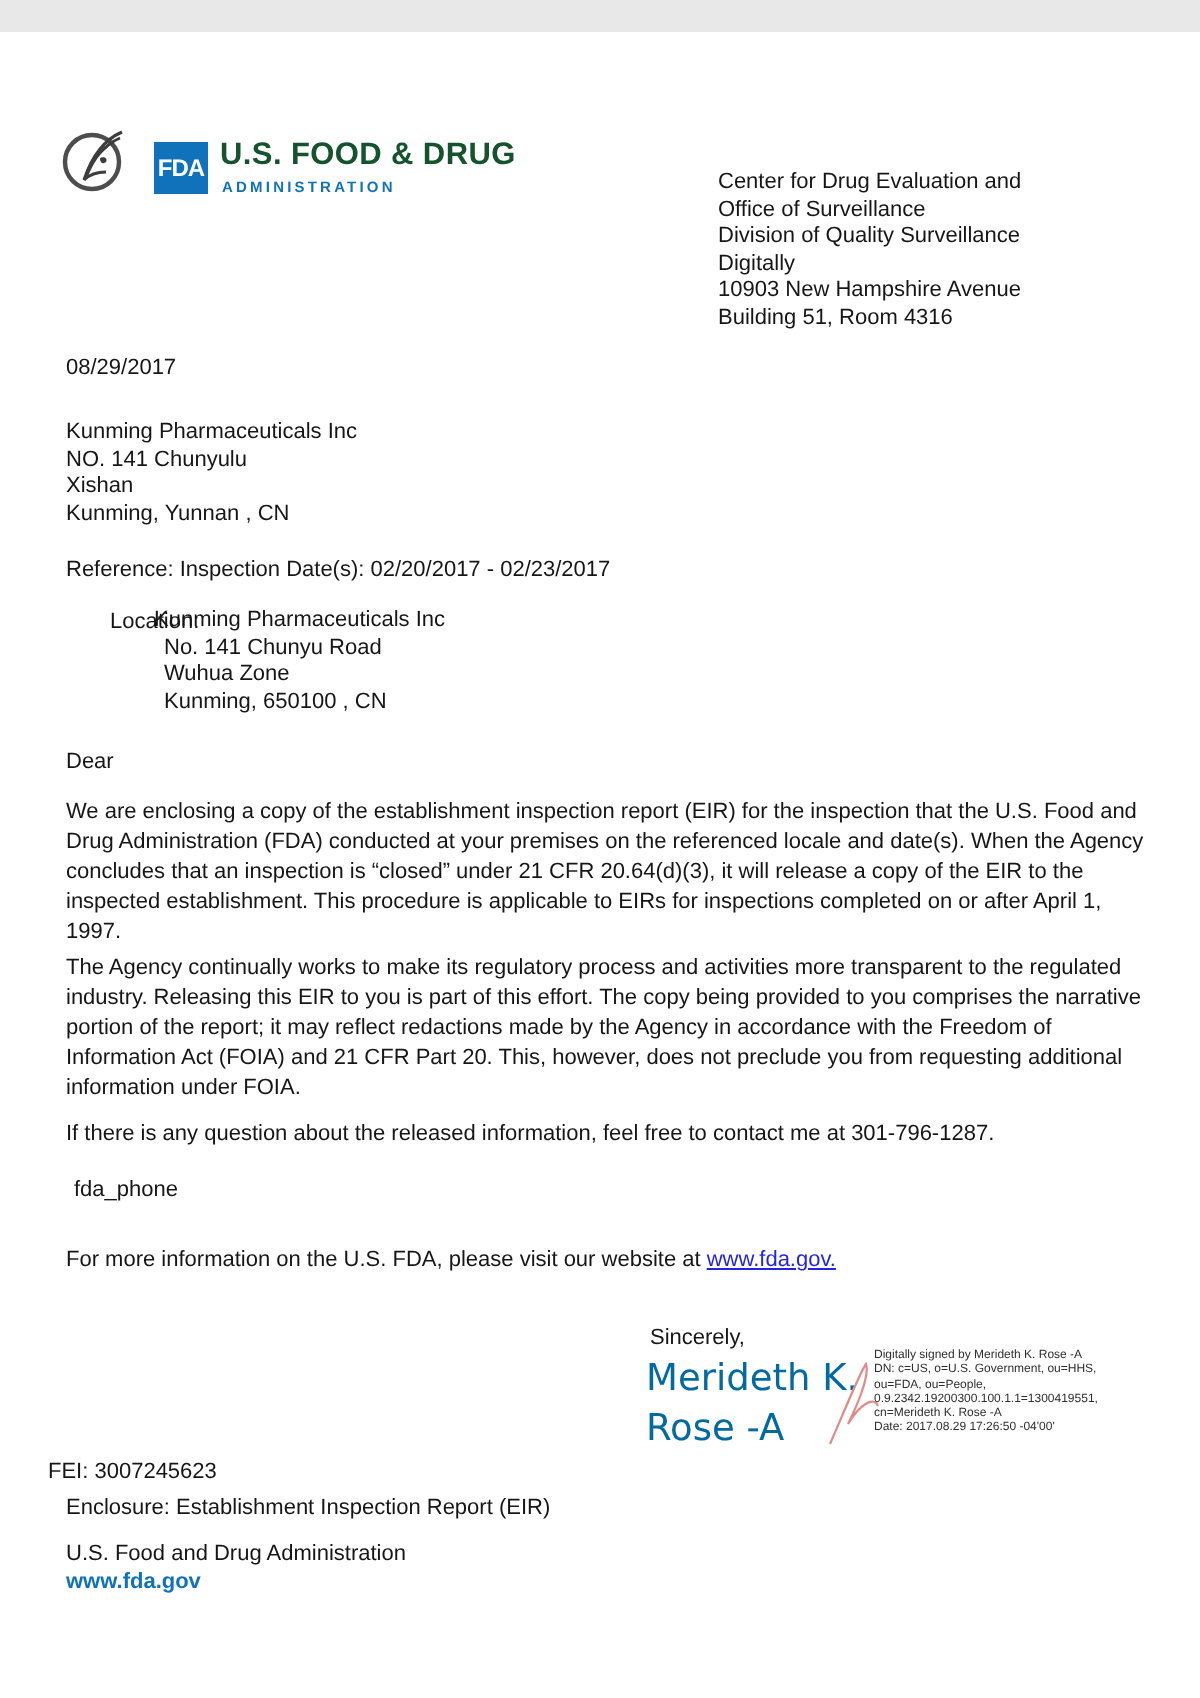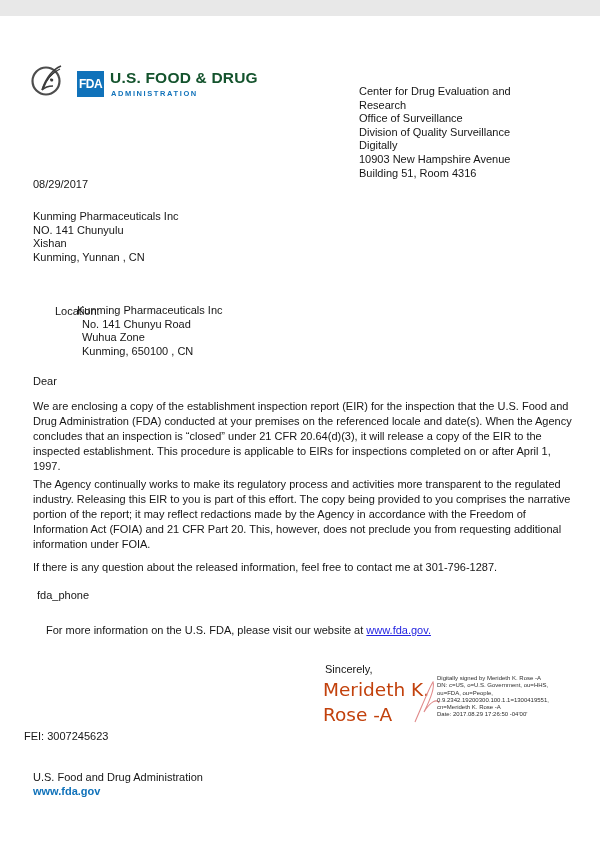--- a/index.html
+++ b/index.html
@@ -32,28 +32,28 @@
   .recip   { position:absolute; left:33px;  top:194px; line-height:13.6px; }
   .refln   { position:absolute; left:33px;  top:262px; }
   .loclbl  { position:absolute; left:33px;  top:288px;padding-left:22px; }
   .locval  { position:absolute; left:77px;  top:288px; line-height:13.6px; }
   .locval div + div { padding-left:5px; }
   .dear    { position:absolute; left:33px;  top:358px; }
   .p1      { position:absolute; left:33px;  top:383px; width:546px; }
   .p2      { position:absolute; left:33px;  top:461px; width:546px; }
   .p3      { position:absolute; left:33px;  top:544px; width:546px; }
   .phph    { position:absolute; left:37px;  top:572px; }
-  .webln   { position:absolute; left:46px;  top:607px; width:546px; }
+  .webln   { position:absolute; left:33px;  top:607px; width:546px; }
   a.inline-link { color:#2424e0; text-decoration:underline; cursor:pointer; }
 
   
   .closing  { position:absolute; left:325px; top:646px; }
   .sig-name { position:absolute; left:323px; top:661px; width:130px;
               font-family:"DejaVu Sans","Liberation Sans",sans-serif;
-              font-size:18.5px; line-height:25px; color:#c2410c; }
+              font-size:18.5px; line-height:25px; color:#0369a1; }
   .sig-flourish { position:absolute; left:412px; top:660px; }
   .sig-digital  { position:absolute; left:437px; top:659px; width:156px;
                   font-size:6px; line-height:7.3px; color:#2e2e2e; }
 
   
   .fei  { position:absolute; left:24px; top:713px; }
   .encl { position:absolute; left:33px; top:731px; }
   .org  { position:absolute; left:33px; top:754px; font-weight:normal; }
   .site { position:absolute; left:33px; top:768px; font-weight:bold; cursor:pointer; text-decoration:none; }
 </style>
@@ -73,37 +73,40 @@
       <path d="M20 16 c 2 -1 4 0 3 2 c -1 1 -3 1 -3 -2 z" fill="#3d3d3d"></path>
     </svg>
   </span>
 
   <span class="fda-box" style="background:#1072ba;">FDA</span>
   <span class="brand1" style="color:#14532d;">U.S. FOOD &amp; DRUG</span>
   <span class="brand2" style="color:#1072ba;">ADMINISTRATION</span>
 
   <div class="office">
     <div>Center for Drug Evaluation and</div>
-    <div>Research</div>
     <div>Office of Surveillance</div>
     <div>Division of Quality Surveillance</div>
     <div>Digitally</div>
     <div>10903 New Hampshire Avenue</div>
     <div>Building 51, Room 4316</div>
   </div>
 
   <div class="dateln">08/29/2017</div>
 
   <div class="recip">
     <div>Kunming Pharmaceuticals Inc</div>
     <div>NO. 141 Chunyulu</div>
     <div>Xishan</div>
     <div>Kunming, Yunnan , CN</div>
   </div>
 
+  <div class="refln">
+    <span>Reference:</span>
+    <span>Inspection Date(s): 02/20/2017 - 02/23/2017</span>
+  </div>
 
   <div class="loclbl">Location:</div>
   <div class="locval">
     <div>Kunming Pharmaceuticals Inc</div>
     <div>No. 141 Chunyu Road</div>
     <div>Wuhua Zone</div>
     <div>Kunming, 650100 , CN</div>
   </div>
 
   <div class="dear">Dear</div>
@@ -128,16 +131,17 @@
   <div class="sig-digital">
     <div>Digitally signed by Merideth K. Rose -A</div>
     <div>DN: c=US, o=U.S. Government, ou=HHS,</div>
     <div>ou=FDA, ou=People,</div>
     <div>0.9.2342.19200300.100.1.1=1300419551,</div>
     <div>cn=Merideth K. Rose -A</div>
     <div>Date: 2017.08.29 17:26:50 -04'00'</div>
   </div>
 
   <div class="fei">FEI: 3007245623</div>
+  <div class="encl">Enclosure: Establishment Inspection Report (EIR)</div>
   <div class="org">U.S. Food and Drug Administration</div>
   <a class="site" style="color:#1072ba;">www.fda.gov</a>
 
 </div>
 
 </body></html>

